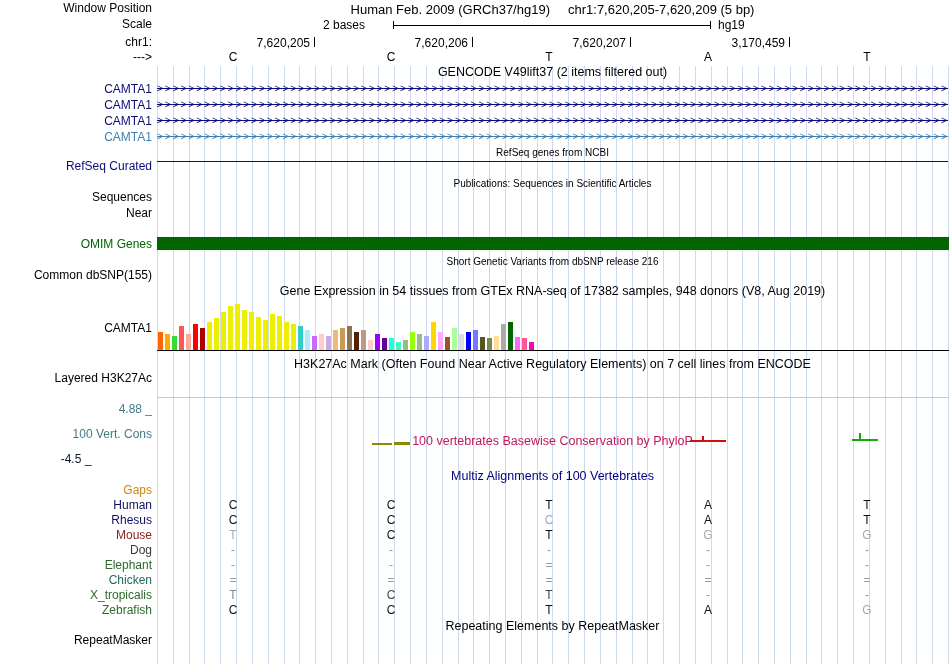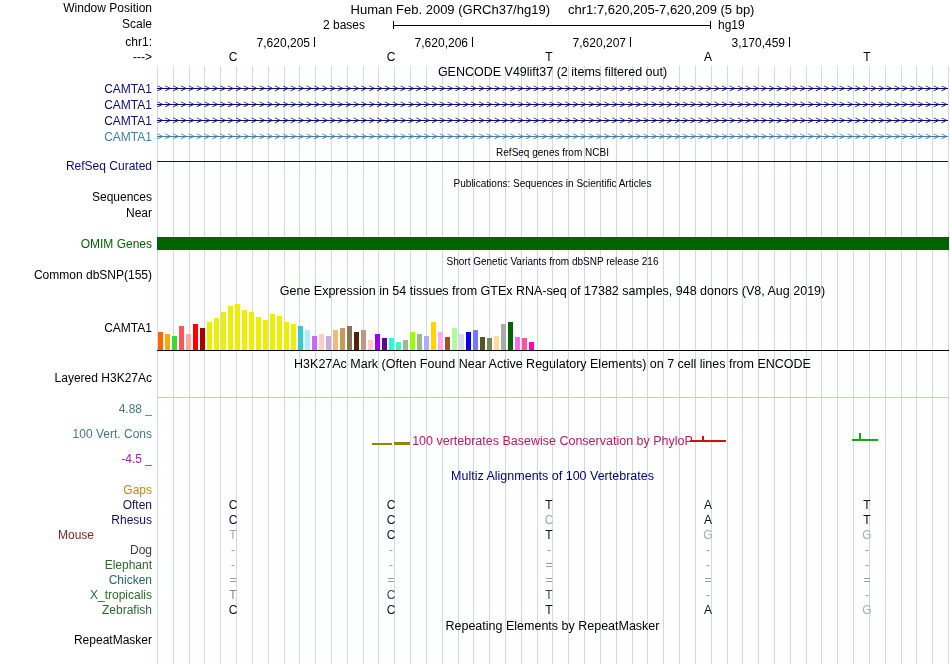--- a/index.html
+++ b/index.html
@@ -73,21 +73,21 @@
   <div class="label-left" style="top:322px">CAMTA1</div>
   <div class="a" style="left:157px; top:350px; width:792px; height:1px; background:#000;"></div>
 
   <div class="title-center" style="top:358px">H3K27Ac Mark (Often Found Near Active Regulatory Elements) on 7 cell lines from ENCODE</div>
   <div class="label-left" style="top:372px">Layered H3K27Ac</div>
   <div class="a" style="left:157px; top:397px; width:792px; height:1px; background:#e5c87d;"></div>
 
   <div class="label-left" style="top:403px; color:#447a85;">4.88 _</div>
   <div class="title-center" style="top:404px; color:#be185d;margin-top:31px;">100 vertebrates Basewise Conservation by PhyloP</div>
   <div class="label-left" style="top:428px; color:#447a85;">100 Vert. Cons</div>
-  <div class="label-left" style="top:453px; color:#a21caf;">-4.5 _</div>
+  <div class="label-left" style="top:453px; color:#0f172a;text-align:center;">-4.5 _</div>
 
   <div class="title-center" style="top:470px; color:#000080;">Multiz Alignments of 100 Vertebrates</div>
 
   <div class="title-center" style="top:620px">Repeating Elements by RepeatMasker</div>
   <div class="label-left" style="top:634px">RepeatMasker</div>
 
 <div style="position: absolute; left: 222px; top: 36px; width: 88px; text-align: right; font-size: 12px;">7,620,205</div>
     <div style="position: absolute; left: 314px; top: 37px; width: 1px; height: 10px; background: rgb(0, 0, 0);"></div>
     <div style="position: absolute; left: 380px; top: 36px; width: 88px; text-align: right; font-size: 12px;">7,620,206</div>
     <div style="position: absolute; left: 472px; top: 37px; width: 1px; height: 10px; background: rgb(0, 0, 0);"></div>
@@ -174,33 +174,33 @@
     <div style="position: absolute; left: 515px; top: 337px; width: 5px; height: 13px; background: rgb(255, 102, 255);"></div>
     <div style="position: absolute; left: 522px; top: 338px; width: 5px; height: 12px; background: rgb(255, 85, 153);"></div>
     <div style="position: absolute; left: 529px; top: 342px; width: 5px; height: 8px; background: rgb(255, 0, 187);"></div>
     <div style="position: absolute; left: 372px; top: 443px; width: 20px; height: 2px; background: rgb(139, 139, 0);"></div>
     <div style="position: absolute; left: 394px; top: 442px; width: 16px; height: 3px; background: rgb(139, 139, 0);"></div>
     <div style="position: absolute; left: 690px; top: 440px; width: 36px; height: 2px; background: rgb(204, 17, 17);"></div>
     <div style="position: absolute; left: 702px; top: 436px; width: 2px; height: 4px; background: rgb(204, 17, 17);"></div>
     <div style="position: absolute; left: 852px; top: 439px; width: 26px; height: 2px; background: rgb(17, 170, 17);"></div>
     <div style="position: absolute; left: 859px; top: 433px; width: 2px; height: 6px; background: rgb(17, 170, 17);"></div>
     <div style="position: absolute; left: 0px; top: 483px; width: 152px; text-align: right; font-size: 12px; color: rgb(200, 134, 10);">Gaps</div>
-    <div style="position: absolute; left: 0px; top: 498px; width: 152px; text-align: right; font-size: 12px; color: rgb(16, 16, 96);">Often</div>
+    <div style="position: absolute; left: 0px; top: 498px; width: 152px; text-align: right; font-size: 12px; color: rgb(16, 16, 96);">Human</div>
     <div style="position: absolute; left: 233px; top: 498px; transform: translateX(-50%); font-size: 12px; color: rgb(17, 17, 17);">C</div>
     <div style="position: absolute; left: 391px; top: 498px; transform: translateX(-50%); font-size: 12px; color: rgb(17, 17, 17);">C</div>
     <div style="position: absolute; left: 549px; top: 498px; transform: translateX(-50%); font-size: 12px; color: rgb(17, 17, 17);">T</div>
     <div style="position: absolute; left: 708px; top: 498px; transform: translateX(-50%); font-size: 12px; color: rgb(17, 17, 17);">A</div>
     <div style="position: absolute; left: 867px; top: 498px; transform: translateX(-50%); font-size: 12px; color: rgb(17, 17, 17);">T</div>
     <div style="position: absolute; left: 0px; top: 513px; width: 152px; text-align: right; font-size: 12px; color: rgb(16, 16, 96);">Rhesus</div>
     <div style="position: absolute; left: 233px; top: 513px; transform: translateX(-50%); font-size: 12px; color: rgb(17, 17, 17);">C</div>
     <div style="position: absolute; left: 391px; top: 513px; transform: translateX(-50%); font-size: 12px; color: rgb(17, 17, 17);">C</div>
     <div style="position: absolute; left: 549px; top: 513px; transform: translateX(-50%); font-size: 12px; color: rgb(154, 166, 200);">C</div>
     <div style="position: absolute; left: 708px; top: 513px; transform: translateX(-50%); font-size: 12px; color: rgb(17, 17, 17);">A</div>
     <div style="position: absolute; left: 867px; top: 513px; transform: translateX(-50%); font-size: 12px; color: rgb(17, 17, 17);">T</div>
-    <div style="position: absolute; left: 0px; top: 528px; width: 152px; text-align: center; font-size: 12px; color: rgb(139, 34, 34);">Mouse</div>
+    <div style="position: absolute; left: 0px; top: 528px; width: 152px; text-align: right; font-size: 12px; color: rgb(139, 34, 34);">Mouse</div>
     <div style="position: absolute; left: 233px; top: 528px; transform: translateX(-50%); font-size: 12px; color: rgb(170, 170, 170);">T</div>
     <div style="position: absolute; left: 391px; top: 528px; transform: translateX(-50%); font-size: 12px; color: rgb(17, 17, 17);">C</div>
     <div style="position: absolute; left: 549px; top: 528px; transform: translateX(-50%); font-size: 12px; color: rgb(17, 17, 17);">T</div>
     <div style="position: absolute; left: 708px; top: 528px; transform: translateX(-50%); font-size: 12px; color: rgb(170, 170, 170);">G</div>
     <div style="position: absolute; left: 867px; top: 528px; transform: translateX(-50%); font-size: 12px; color: rgb(170, 170, 170);">G</div>
     <div style="position: absolute; left: 0px; top: 543px; width: 152px; text-align: right; font-size: 12px; color: rgb(58, 58, 58);">Dog</div>
     <div style="position: absolute; left: 233px; top: 543px; transform: translateX(-50%); font-size: 12px; color: rgb(153, 153, 153);">-</div>
     <div style="position: absolute; left: 391px; top: 543px; transform: translateX(-50%); font-size: 12px; color: rgb(153, 153, 153);">-</div>
     <div style="position: absolute; left: 549px; top: 543px; transform: translateX(-50%); font-size: 12px; color: rgb(153, 153, 153);">-</div>
     <div style="position: absolute; left: 708px; top: 543px; transform: translateX(-50%); font-size: 12px; color: rgb(153, 153, 153);">-</div>

